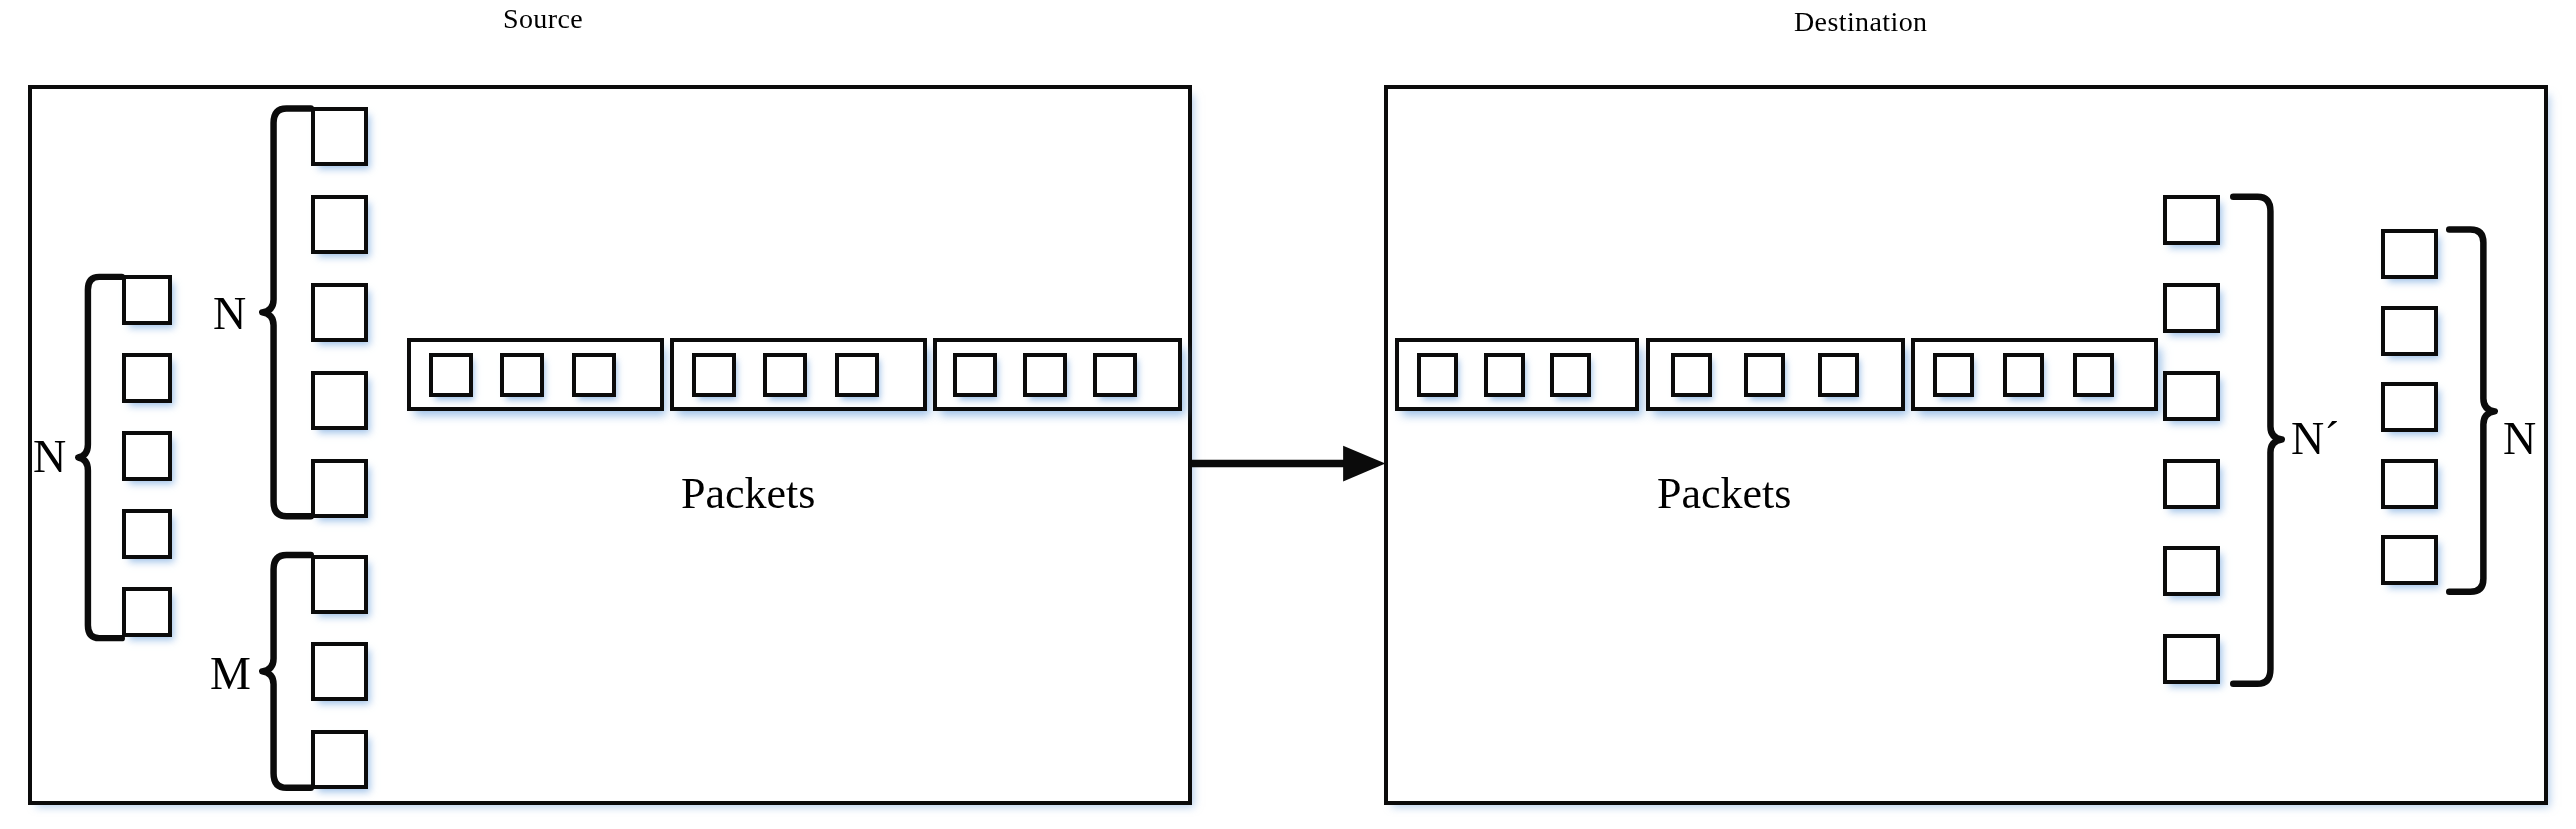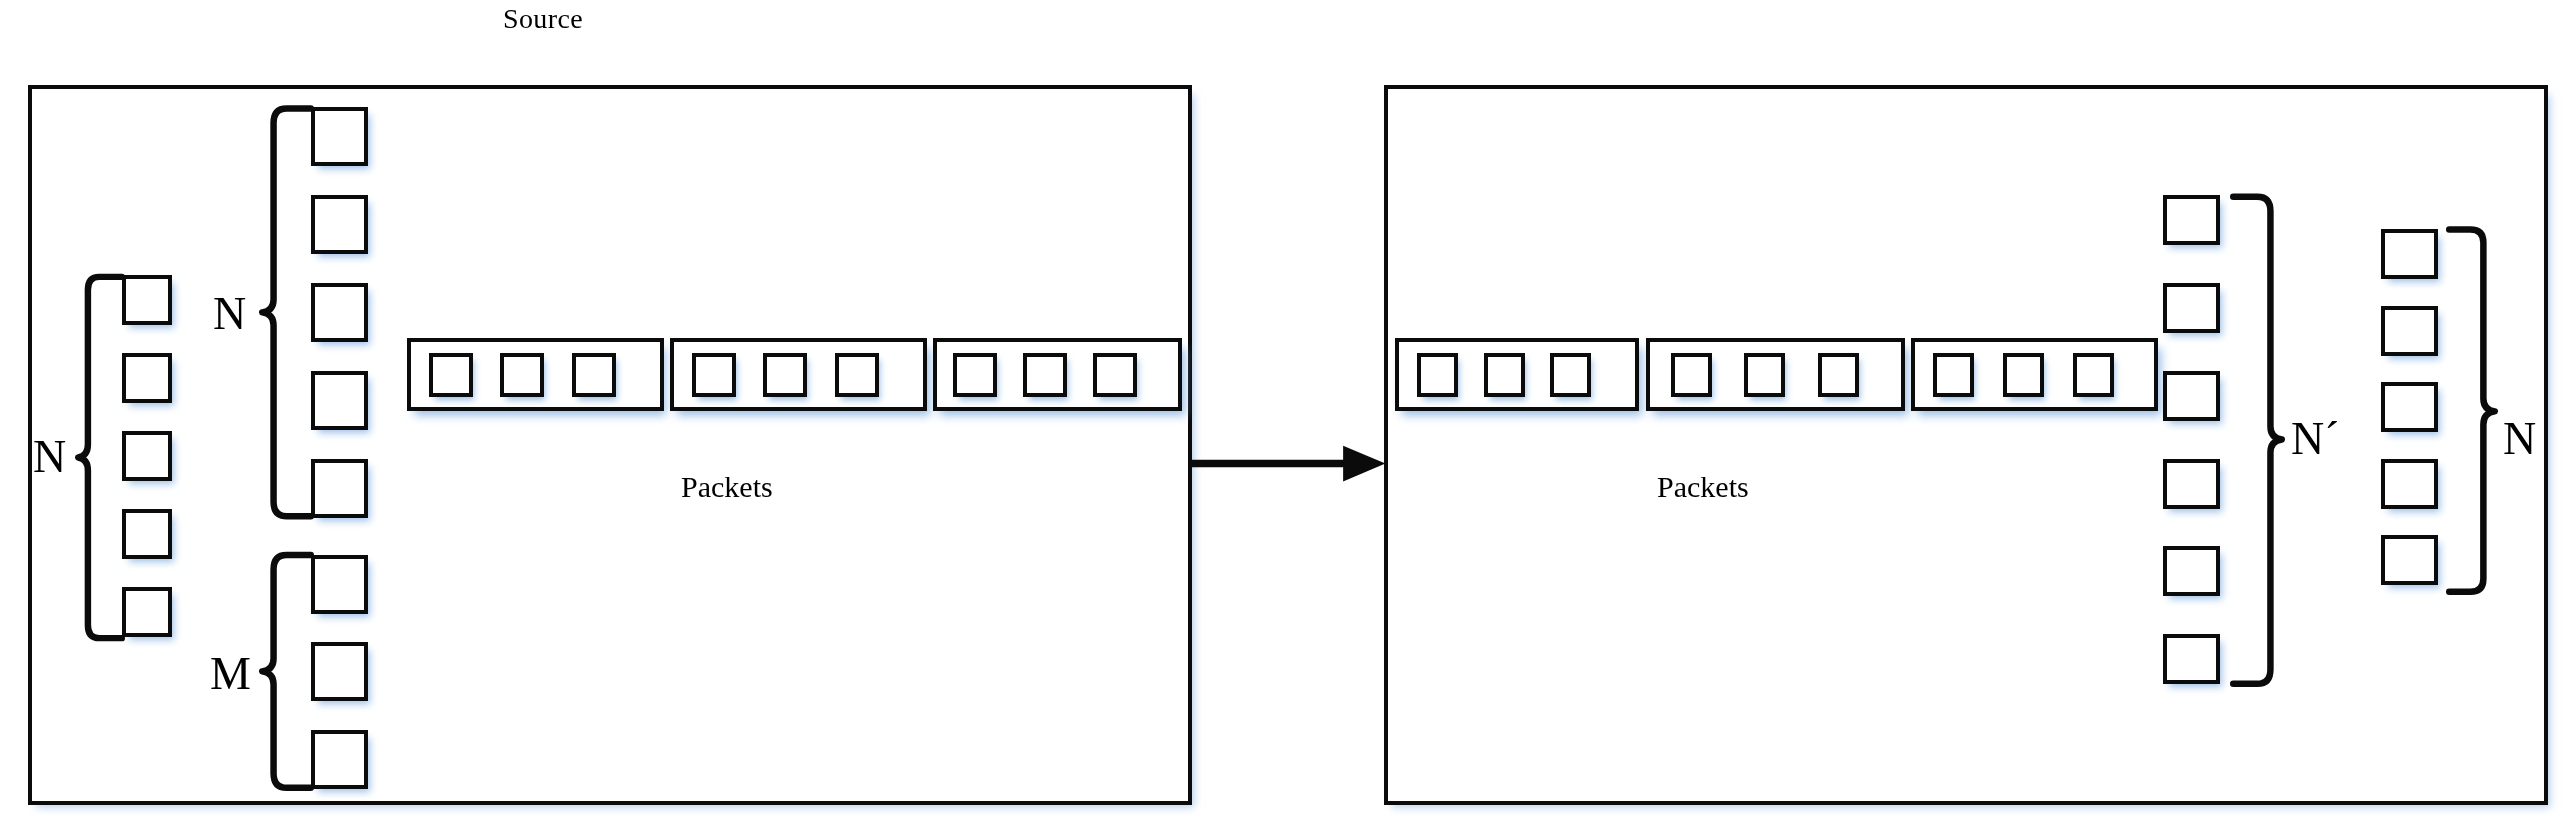--- a/index.html
+++ b/index.html
@@ -74,39 +74,40 @@
     position: absolute;
     font-size: 46px;
     color: #000;
     line-height: 1;
     white-space: nowrap;
   }
 
   
   .inline-label {
     position: absolute;
-    font-size: 30px;
+    font-size: 44px;
     color: #000;
     line-height: 1;
     white-space: nowrap;
   }
 
   
   .arrow {
     position: absolute;
   }
   .arrow svg { display: block; }
 </style>
 </head>
 <body>
 
 <div id="canvas">
 
   <div class="panel-title" style="left:503px; top:4.9px;">Source</div>
 
+  <div class="panel-title" style="left:1794px; top:8.1px;">Destination</div>
 
   <div class="panel" style="left:28px; top:85px; width:1164px; height:720px;"></div>
 
   <div class="unit" style="left:122px; top:275px; width:50px; height:50px;"></div>
   <div class="unit" style="left:122px; top:353px; width:50px; height:50px;"></div>
   <div class="unit" style="left:122px; top:431px; width:50px; height:50px;"></div>
   <div class="unit" style="left:122px; top:509px; width:50px; height:50px;"></div>
   <div class="unit" style="left:122px; top:587px; width:50px; height:50px;"></div>
 
   <div class="bracket" style="left:75px; top:272px;">

